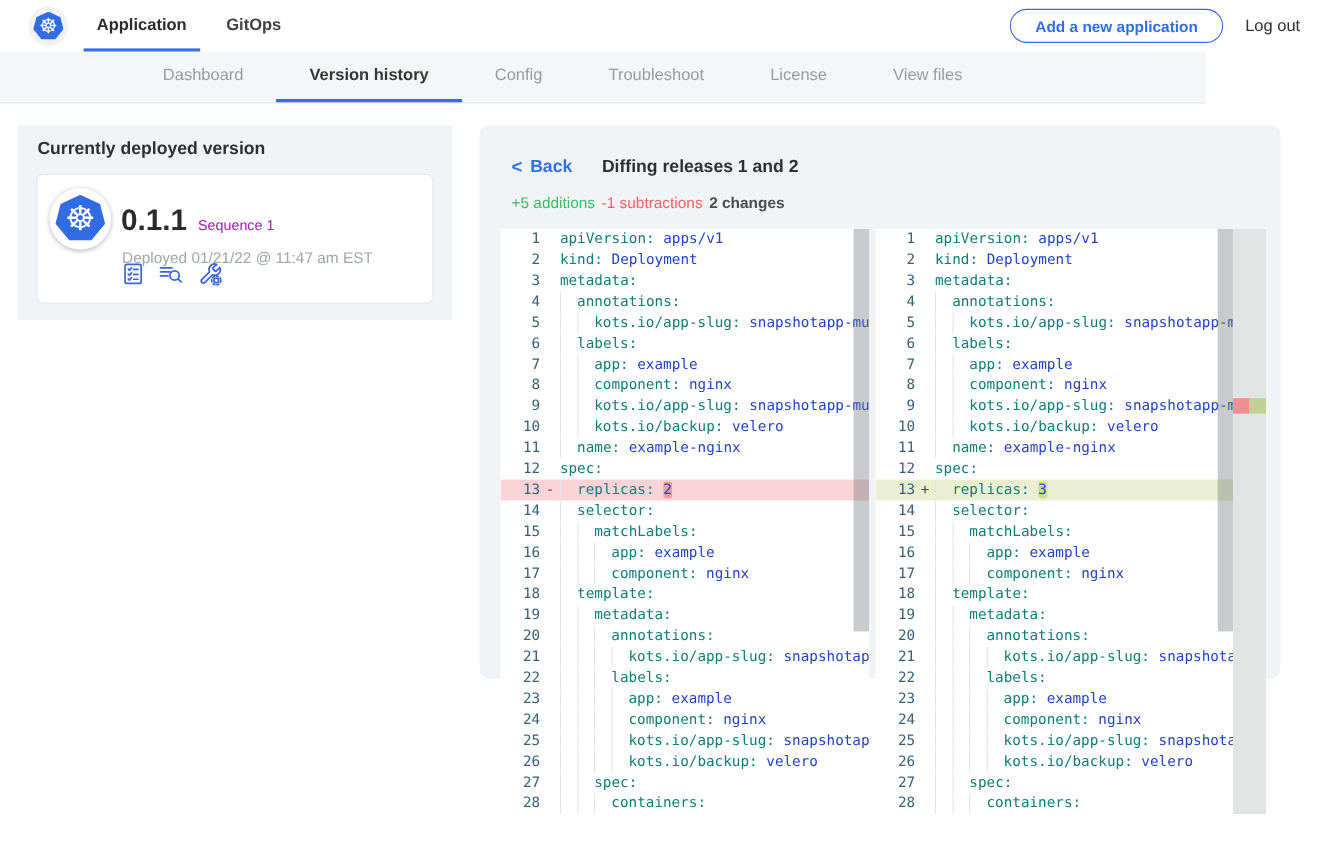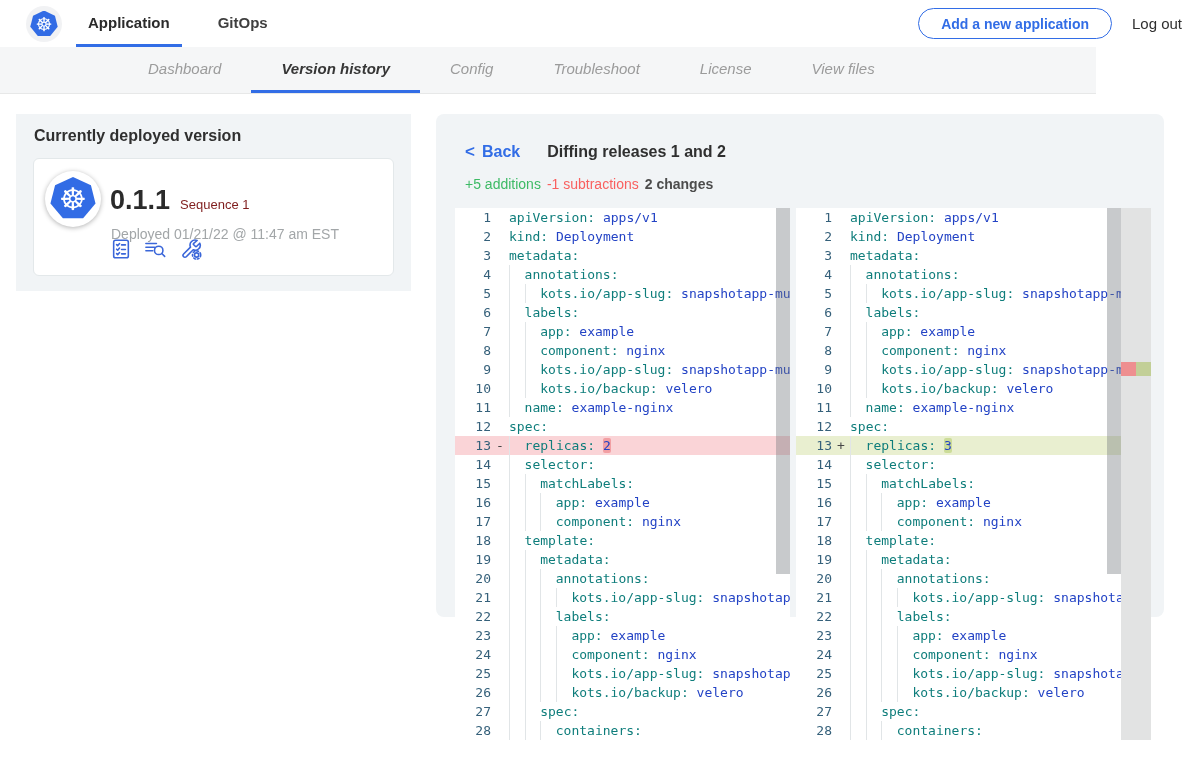--- a/index.html
+++ b/index.html
@@ -14,49 +14,49 @@
   .logo-badge { position:absolute; left:26px; top:6px; width:36px; height:36px; border-radius:50%;
     background:#f1f2f4; display:flex; align-items:center; justify-content:center; }
   .heptagon { background:var(--k8s-blue); display:flex; align-items:center; justify-content:center;
     clip-path:polygon(50% 0%, 89% 19%, 99% 60%, 72% 94%, 28% 94%, 1% 60%, 11% 19%); }
   .heptagon.small { width:28px; height:27px; }
   .heptagon.big { width:46px; height:44px; }
   .wheel { font-family:"DejaVu Sans", sans-serif; color:#fff; line-height:1; }
   .heptagon.small .wheel { font-size:19px; }
   .heptagon.big .wheel { font-size:31px; }
 
-  .topnav-tabs { position:absolute; left:76px; top:0; height:47px; display:flex; gap:24px; }
+  .topnav-tabs { position:absolute; left:76px; top:0; height:47px; display:flex; gap:12px; }
   .topnav-tab { display:flex; align-items:center; padding:0 12px; font-size:15px; font-weight:bold;
     color:#3f3f3f; border-bottom:3px solid transparent; cursor:pointer; }
   .topnav-tab.active { color:#2b2b2b; border-bottom-color:var(--accent); }
 
   .add-app-btn { position:absolute; right:88px; top:8px; height:31px; padding:0 22px; background:#fff;
     border:1.5px solid var(--accent); border-radius:16px; color:var(--accent); font-weight:bold;
     font-size:14px; font-family:"Liberation Sans",sans-serif; cursor:pointer; }
   .logout { position:absolute; right:18px; top:0; height:47px; display:flex; align-items:center;
     font-size:15px; color:#2f2f2f; cursor:pointer; }
 
   
   .subnav { position:absolute; top:47px; left:0; width:1096px; height:47px; background:#f5f6f7;
-    border-bottom:1px solid #e7e8e8; display:flex; align-items:stretch; padding-left:118px;font-style:italic; }
+    border-bottom:1px solid #e7e8e8; display:flex; align-items:stretch; padding-left:118px; }
   .subnav-item { display:flex; align-items:center; padding:0 30px; font-size:15px; color:#9b9b9b;
     cursor:pointer; border-bottom:3px solid transparent; }
   .subnav-item.active { color:#363636; font-weight:bold; border-bottom-color:var(--accent); }
 
   
   .deployed-card { position:absolute; left:16px; top:114px; width:395px; height:177px;
     background:#f1f4f6; border-radius:0; padding:13px 18px; }
   .deployed-title { font-size:16px; font-weight:bold; color:#2f2f2f; }
   .deployed-inner { position:absolute; left:17px; top:44px; width:361px; height:118px; background:#fff;
     border:1px solid #e3e8ea; border-radius:6px; }
   .k8s-big-badge { position:absolute; left:11px; top:12px; width:56px; height:56px; border-radius:50%;
     background:#fff; box-shadow:0 1px 5px rgba(0,0,0,0.3); display:flex; align-items:center; justify-content:center; }
   .version-row { position:absolute; left:76px; top:11px; display:flex; align-items:baseline; gap:10px; }
   .version-number { font-size:27px; font-weight:bold; color:#2b2b2b; }
-  .sequence-label { font-size:13px; color:#7f1d1d;margin-top:27px; }
+  .sequence-label { font-size:13px; color:#a21caf;margin-top:27px; }
   .deployed-at { position:absolute; left:77px; top:53px; font-size:14px; color:#a2a6a8;margin-top:14px; }
   .action-icons { position:absolute; left:76px; top:78px; display:flex; align-items:center; gap:11px; }
   .action-icons svg { display:block; cursor:pointer; }
 
   
   .diff-card { position:absolute; left:436px; top:114px; width:728px; height:503px;
     background:#f1f4f6; border-radius:8px; }
   .diff-header { position:absolute; left:29px; top:28px; display:flex; align-items:center; }
   .back-chevron { color:var(--accent); font-weight:bold; font-size:17px; margin-right:7px; cursor:pointer; }
   .back-link { color:var(--accent); font-weight:bold; font-size:16px; cursor:pointer; }

